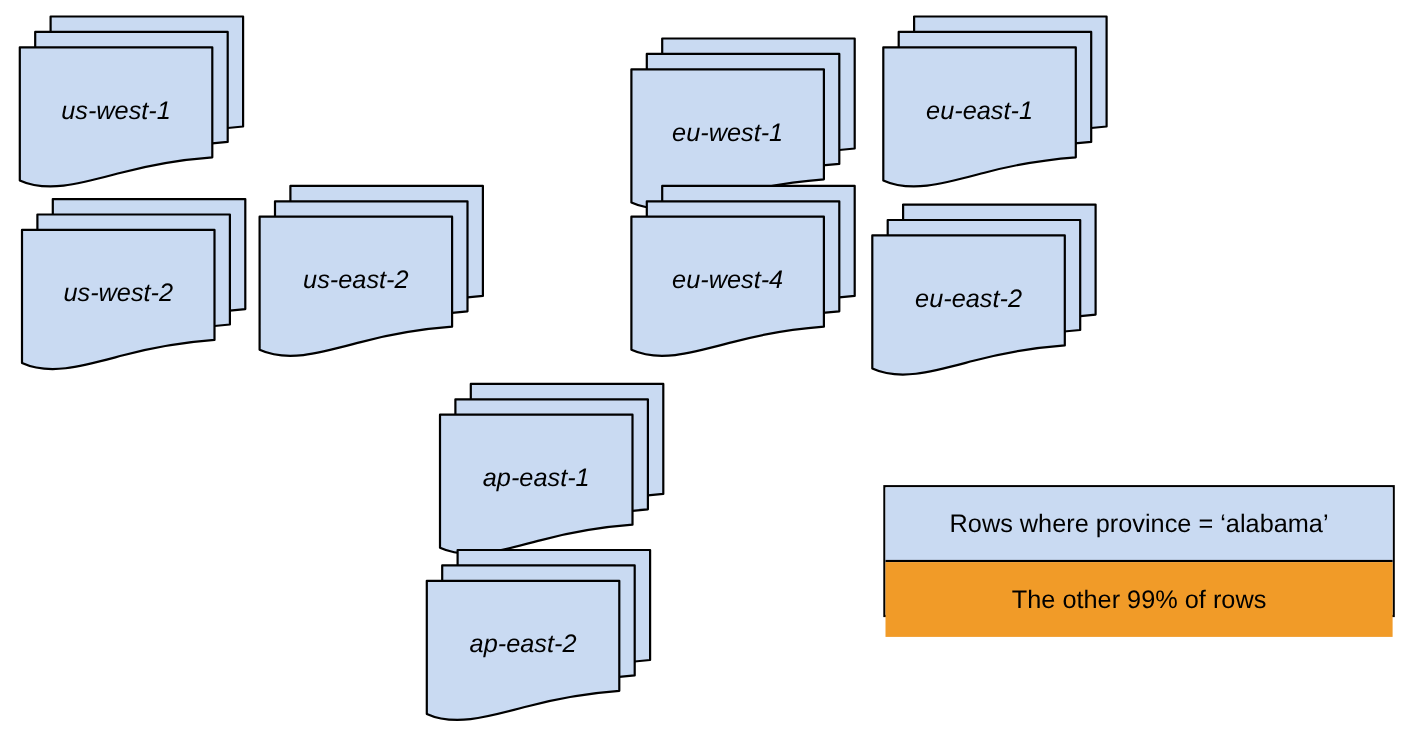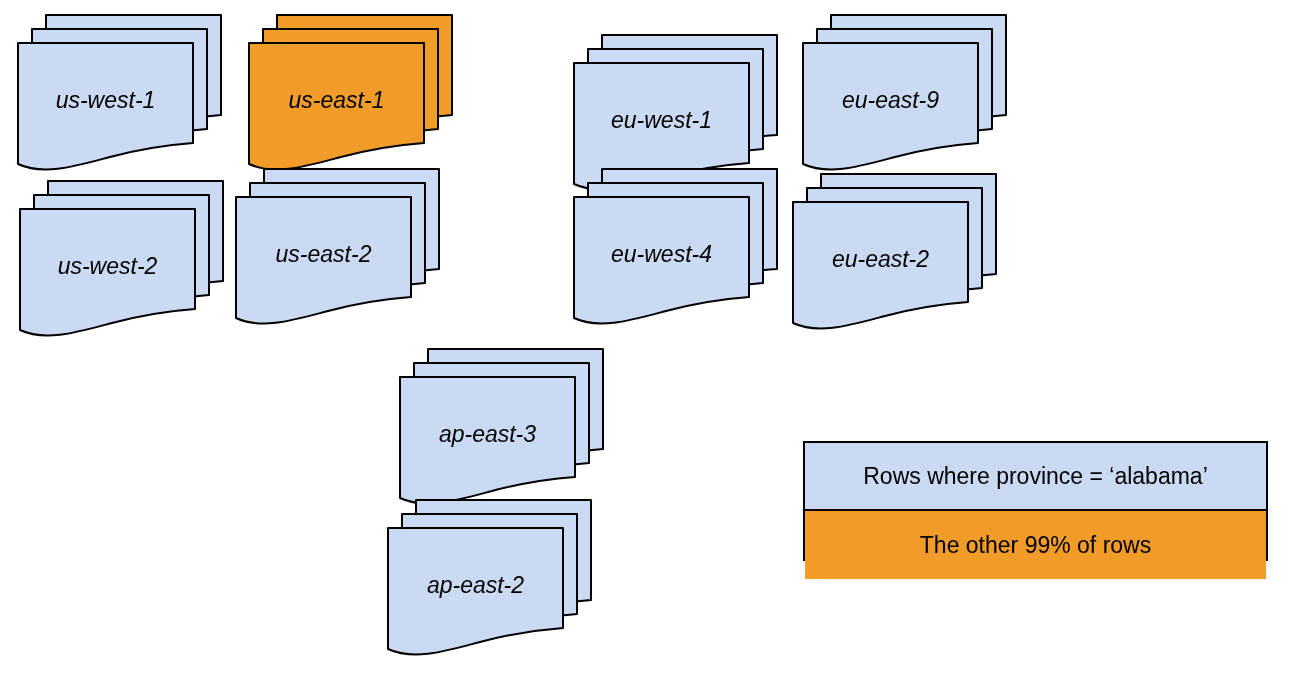--- a/index.html
+++ b/index.html
@@ -50,45 +50,37 @@
 
   <div class="doc-stack" style="left:18px; top:15px;">
     <svg width="205" height="164" viewBox="0 0 205 164">
       <path transform="translate(28,0)" d="M0 0 L175 0 L175 100 C148 102 122 106 92 114 C58 123 26 133 0 121 Z"></path>
       <path transform="translate(14,14)" d="M0 0 L175 0 L175 100 C148 102 122 106 92 114 C58 123 26 133 0 121 Z"></path>
       <path transform="translate(0,28)" d="M0 0 L175 0 L175 100 C148 102 122 106 92 114 C58 123 26 133 0 121 Z"></path>
     </svg>
     <div class="stack-label">us-west-1</div>
   </div>
 
-  <div class="doc-stack highlight" style="left:249px; top:15px;">
-    <svg width="205" height="164" viewBox="0 0 205 164">
-      <path transform="translate(28,0)" d="M0 0 L175 0 L175 100 C148 102 122 106 92 114 C58 123 26 133 0 121 Z"></path>
-      <path transform="translate(14,14)" d="M0 0 L175 0 L175 100 C148 102 122 106 92 114 C58 123 26 133 0 121 Z"></path>
-      <path transform="translate(0,28)" d="M0 0 L175 0 L175 100 C148 102 122 106 92 114 C58 123 26 133 0 121 Z"></path>
-    </svg>
-    <div class="stack-label">us-east-1</div>
-  </div>
 
   <div class="doc-stack" style="left:574px; top:15px;margin-top:20px;">
     <svg width="205" height="164" viewBox="0 0 205 164">
       <path transform="translate(28,0)" d="M0 0 L175 0 L175 100 C148 102 122 106 92 114 C58 123 26 133 0 121 Z"></path>
       <path transform="translate(14,14)" d="M0 0 L175 0 L175 100 C148 102 122 106 92 114 C58 123 26 133 0 121 Z"></path>
       <path transform="translate(0,28)" d="M0 0 L175 0 L175 100 C148 102 122 106 92 114 C58 123 26 133 0 121 Z"></path>
     </svg>
     <div class="stack-label">eu-west-1</div>
   </div>
 
   <div class="doc-stack" style="left:803px; top:15px;">
     <svg width="205" height="164" viewBox="0 0 205 164">
       <path transform="translate(28,0)" d="M0 0 L175 0 L175 100 C148 102 122 106 92 114 C58 123 26 133 0 121 Z"></path>
       <path transform="translate(14,14)" d="M0 0 L175 0 L175 100 C148 102 122 106 92 114 C58 123 26 133 0 121 Z"></path>
       <path transform="translate(0,28)" d="M0 0 L175 0 L175 100 C148 102 122 106 92 114 C58 123 26 133 0 121 Z"></path>
     </svg>
-    <div class="stack-label">eu-east-9</div>
+    <div class="stack-label">eu-east-1</div>
   </div>
 
   <div class="doc-stack" style="left:20px; top:169px;margin-top:12px;">
     <svg width="205" height="164" viewBox="0 0 205 164">
       <path transform="translate(28,0)" d="M0 0 L175 0 L175 100 C148 102 122 106 92 114 C58 123 26 133 0 121 Z"></path>
       <path transform="translate(14,14)" d="M0 0 L175 0 L175 100 C148 102 122 106 92 114 C58 123 26 133 0 121 Z"></path>
       <path transform="translate(0,28)" d="M0 0 L175 0 L175 100 C148 102 122 106 92 114 C58 123 26 133 0 121 Z"></path>
     </svg>
     <div class="stack-label">us-west-2</div>
   </div>
@@ -104,36 +96,36 @@
 
   <div class="doc-stack" style="left:574px; top:169px;">
     <svg width="205" height="164" viewBox="0 0 205 164">
       <path transform="translate(28,0)" d="M0 0 L175 0 L175 100 C148 102 122 106 92 114 C58 123 26 133 0 121 Z"></path>
       <path transform="translate(14,14)" d="M0 0 L175 0 L175 100 C148 102 122 106 92 114 C58 123 26 133 0 121 Z"></path>
       <path transform="translate(0,28)" d="M0 0 L175 0 L175 100 C148 102 122 106 92 114 C58 123 26 133 0 121 Z"></path>
     </svg>
     <div class="stack-label">eu-west-4</div>
   </div>
 
-  <div class="doc-stack" style="left:793px; top:174px;">
+  <div class="doc-stack" style="left:793px; top:186px;">
     <svg width="205" height="164" viewBox="0 0 205 164">
       <path transform="translate(28,0)" d="M0 0 L175 0 L175 100 C148 102 122 106 92 114 C58 123 26 133 0 121 Z"></path>
       <path transform="translate(14,14)" d="M0 0 L175 0 L175 100 C148 102 122 106 92 114 C58 123 26 133 0 121 Z"></path>
       <path transform="translate(0,28)" d="M0 0 L175 0 L175 100 C148 102 122 106 92 114 C58 123 26 133 0 121 Z"></path>
     </svg>
     <div class="stack-label">eu-east-2</div>
   </div>
 
   <div class="doc-stack" style="left:400px; top:349px;">
     <svg width="205" height="164" viewBox="0 0 205 164">
       <path transform="translate(28,0)" d="M0 0 L175 0 L175 100 C148 102 122 106 92 114 C58 123 26 133 0 121 Z"></path>
       <path transform="translate(14,14)" d="M0 0 L175 0 L175 100 C148 102 122 106 92 114 C58 123 26 133 0 121 Z"></path>
       <path transform="translate(0,28)" d="M0 0 L175 0 L175 100 C148 102 122 106 92 114 C58 123 26 133 0 121 Z"></path>
     </svg>
-    <div class="stack-label">ap-east-3</div>
+    <div class="stack-label">ap-east-1</div>
   </div>
 
   <div class="doc-stack" style="left:388px; top:500px;">
     <svg width="205" height="164" viewBox="0 0 205 164">
       <path transform="translate(28,0)" d="M0 0 L175 0 L175 100 C148 102 122 106 92 114 C58 123 26 133 0 121 Z"></path>
       <path transform="translate(14,14)" d="M0 0 L175 0 L175 100 C148 102 122 106 92 114 C58 123 26 133 0 121 Z"></path>
       <path transform="translate(0,28)" d="M0 0 L175 0 L175 100 C148 102 122 106 92 114 C58 123 26 133 0 121 Z"></path>
     </svg>
     <div class="stack-label">ap-east-2</div>
   </div>

